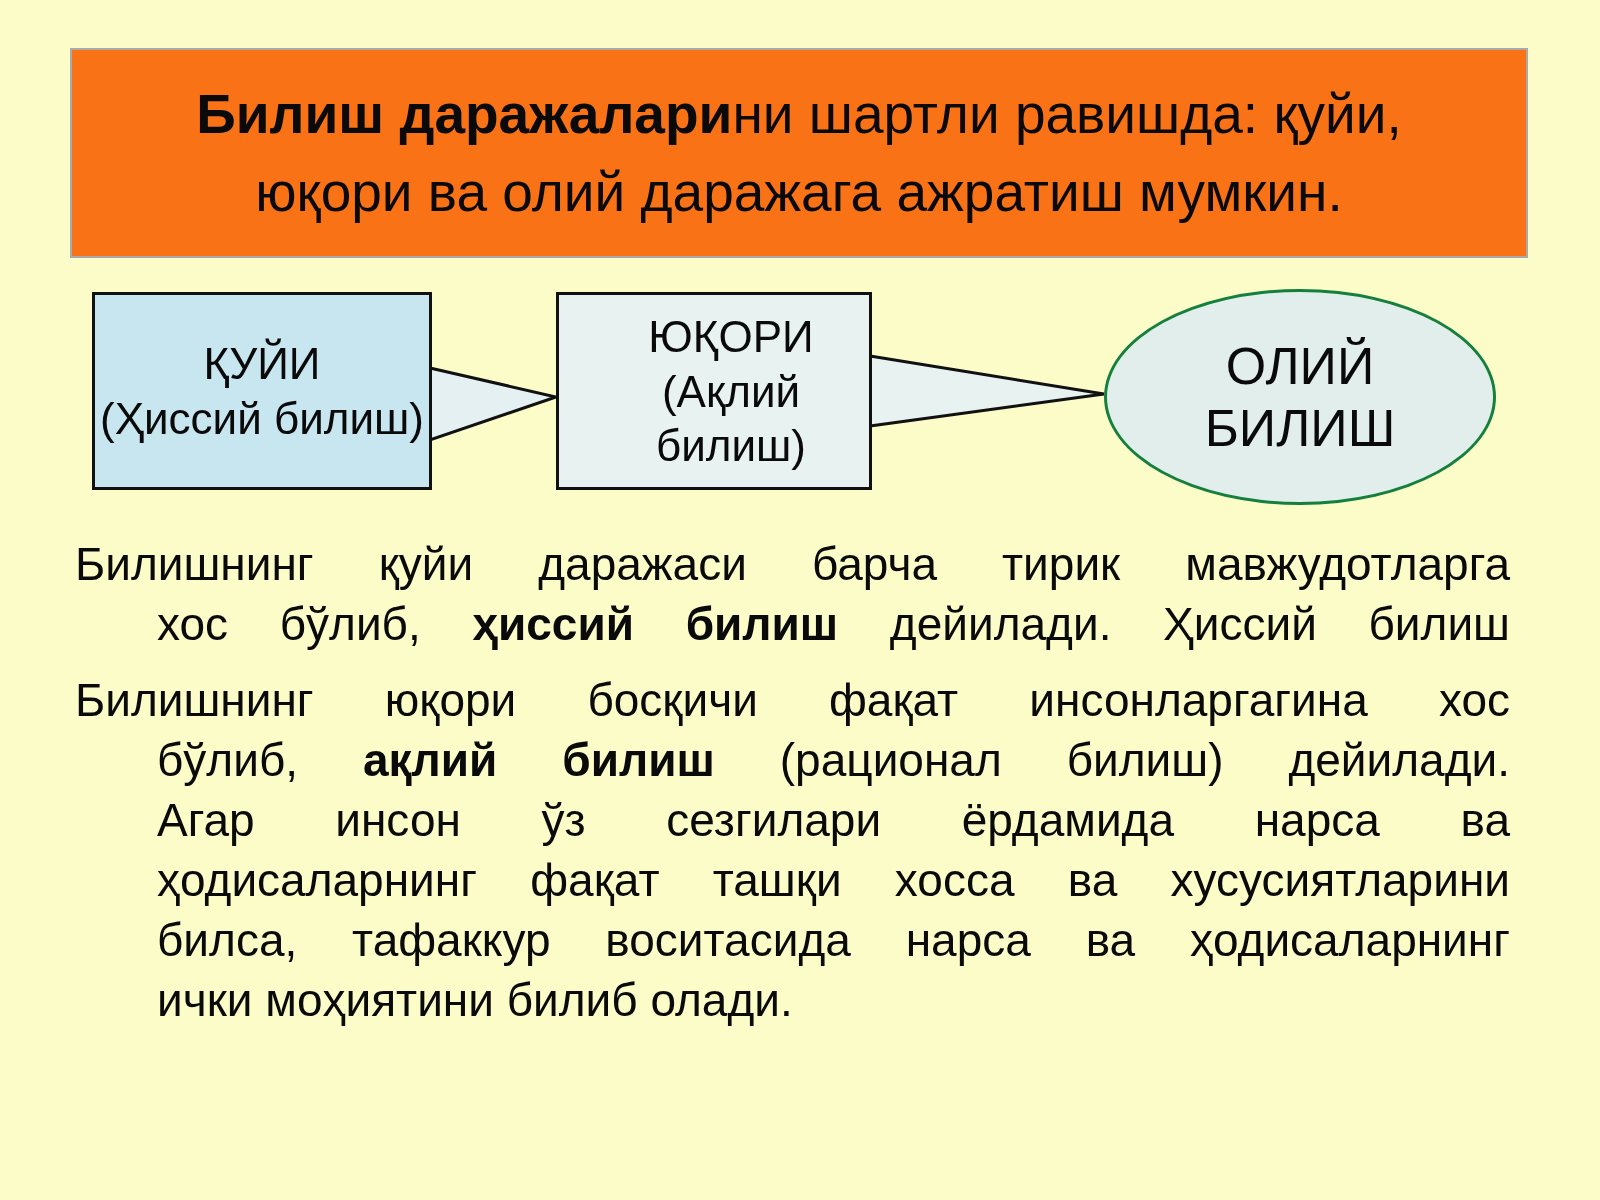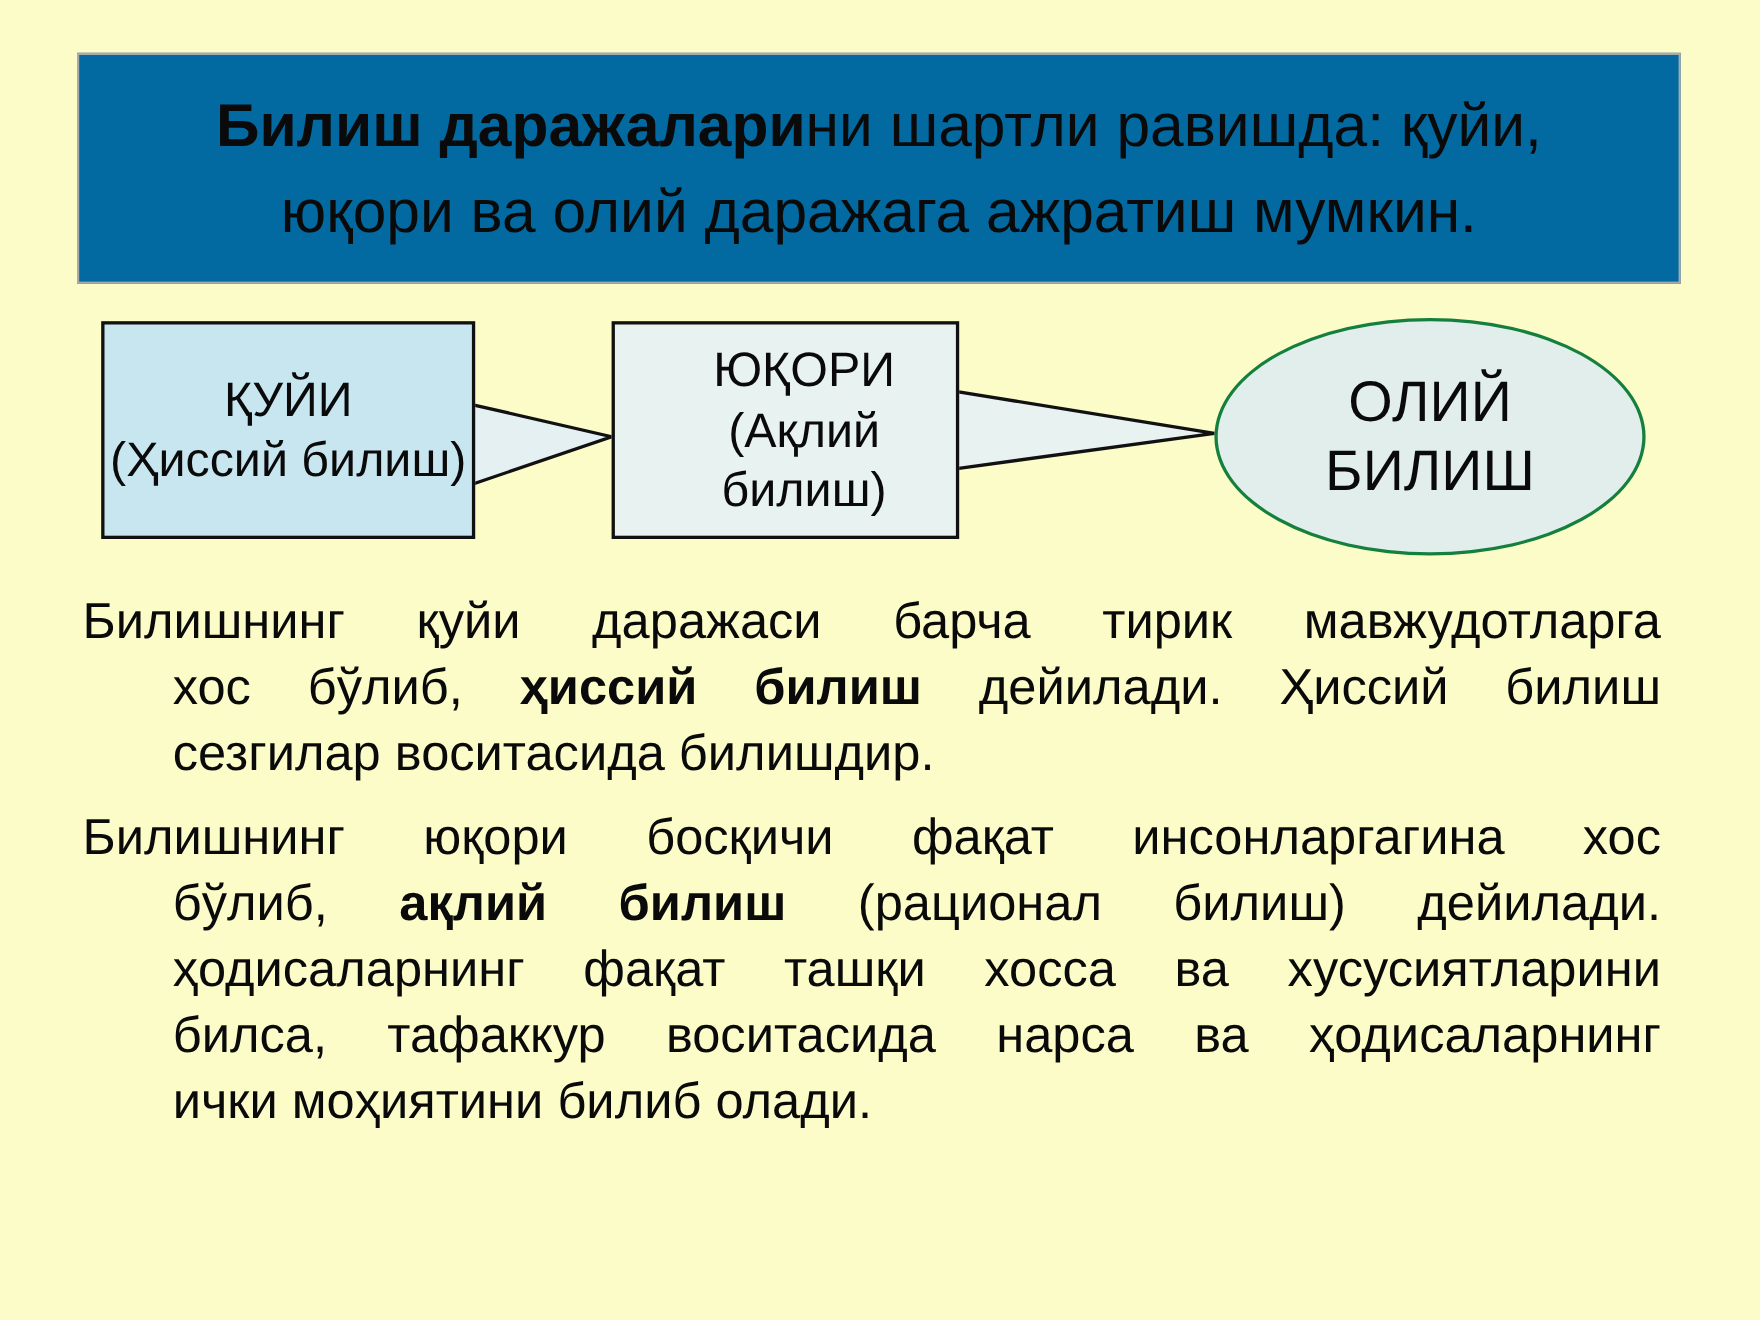--- a/index.html
+++ b/index.html
@@ -17,21 +17,21 @@
     color: #0a0a0a;
   }
 
   
   .title-box {
     position: absolute;
     left: 70px;
     top: 48px;
     width: 1458px;
     height: 210px;
-    background: #0369a1;
+    background: #f97316;
     border: 2px solid #a9a9a9;
     box-sizing: border-box;
     display: flex;
     flex-direction: column;
     justify-content: center;
   }
   .title-box .tline {
     text-align: center;
     font-size: 55px;
     line-height: 78px;
@@ -128,24 +128,24 @@
 
   <div class="ellipse" style="background:#e1eeeb;">
     <div class="l1">ОЛИЙ</div>
     <div class="l2">БИЛИШ</div>
   </div>
 
   <div class="body-text">
     <div class="paragraph">
         <div class="tline"><span>Билишнинг қуйи даражаси барча тирик мавжудотларга</span></div>
         <div class="tline indent"><span>хос бўлиб, </span><span class="bold">ҳиссий билиш</span><span> дейилади. Ҳиссий билиш</span></div>
-        <div class="tline indent last"><span>сезгилар воситасида билишдир.</span></div>
       </div>
     <div class="paragraph">
         <div class="tline"><span>Билишнинг юқори босқичи фақат инсонларгагина хос</span></div>
         <div class="tline indent"><span>бўлиб, </span><span class="bold">ақлий билиш</span><span> (рационал билиш) дейилади.</span></div>
+        <div class="tline indent"><span>Агар инсон ўз сезгилари ёрдамида нарса ва</span></div>
         <div class="tline indent"><span>ҳодисаларнинг фақат ташқи хосса ва хусусиятларини</span></div>
         <div class="tline indent"><span>билса, тафаккур воситасида нарса ва ҳодисаларнинг</span></div>
         <div class="tline indent last"><span>ички моҳиятини билиб олади.</span></div>
       </div>
   </div>
 
 </div>
 
 </body></html>

